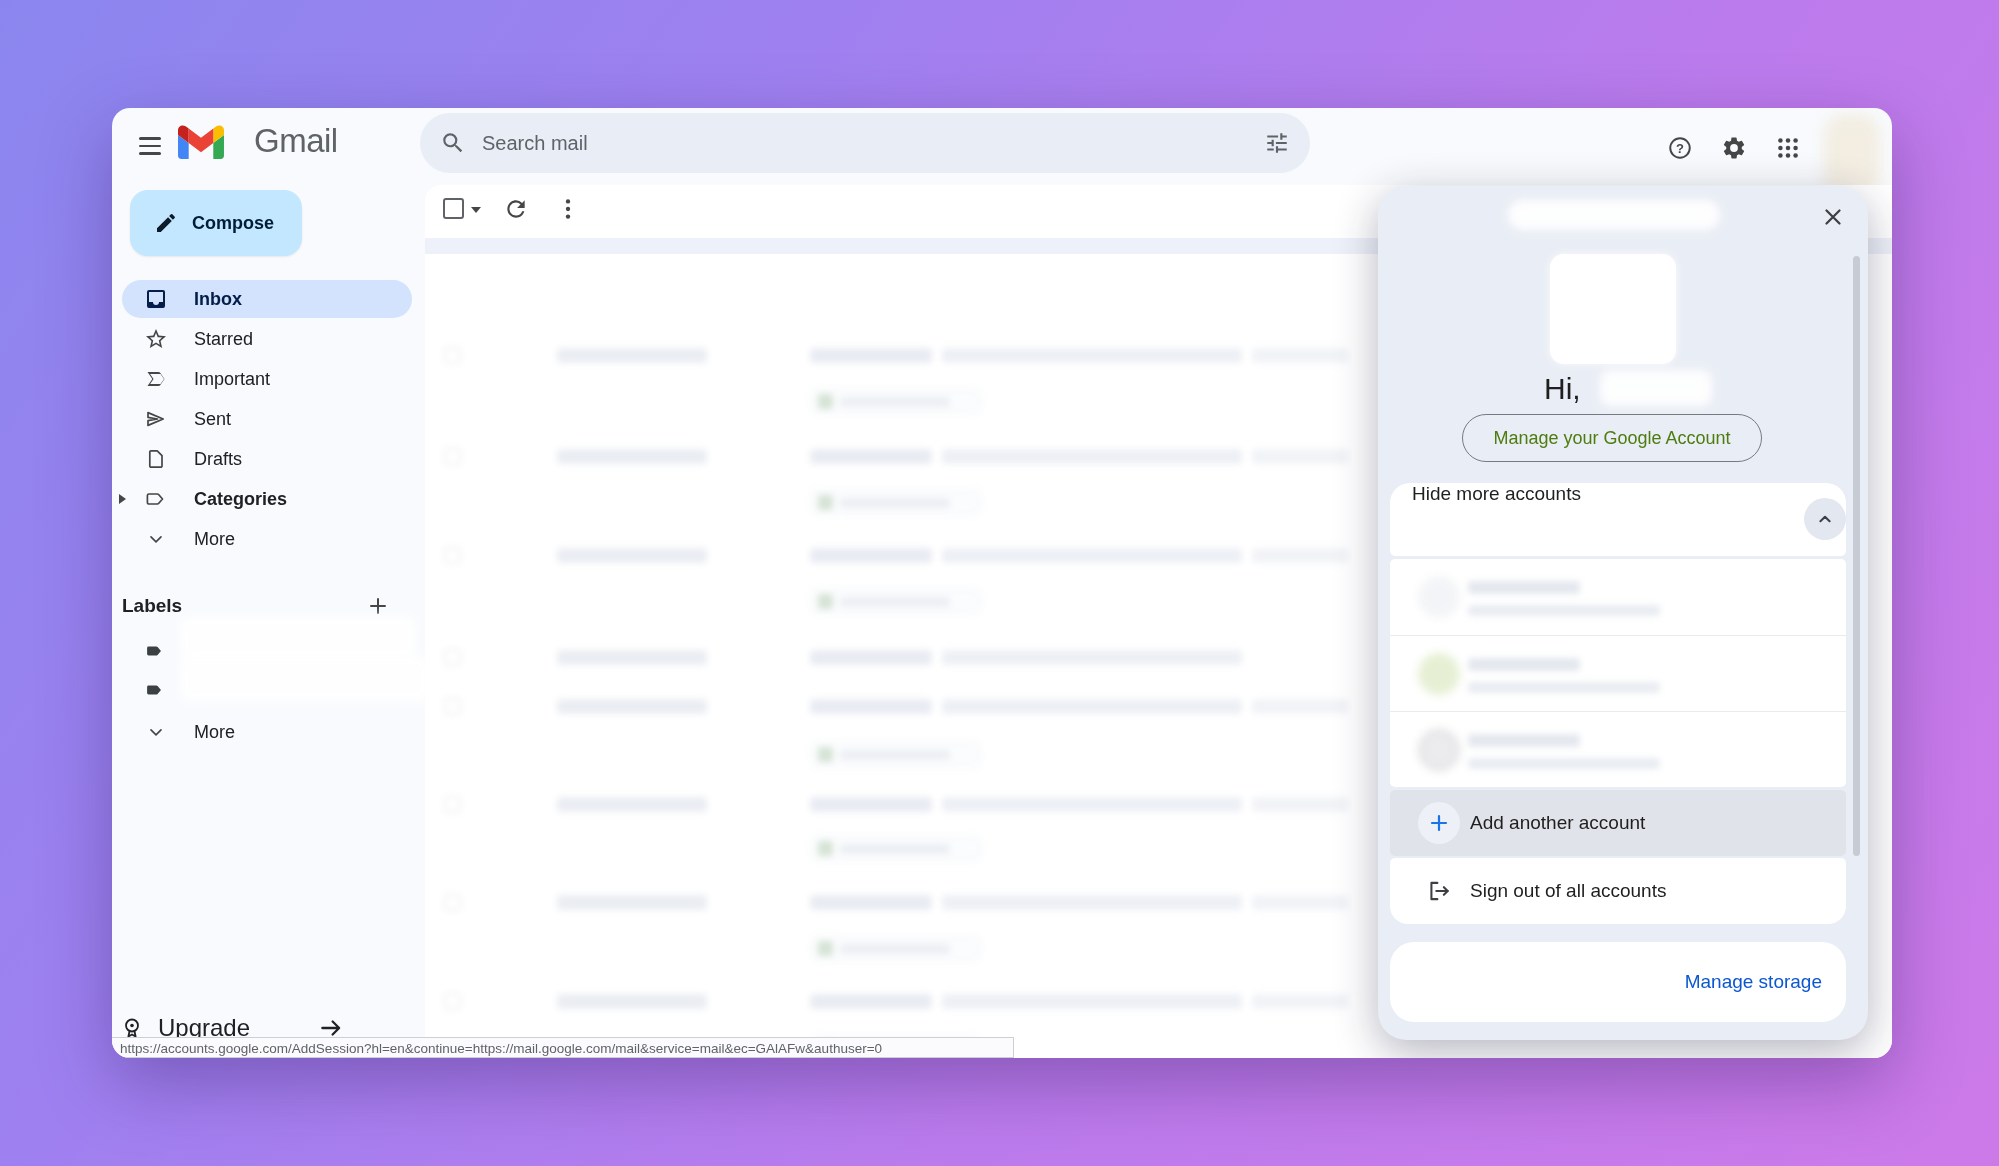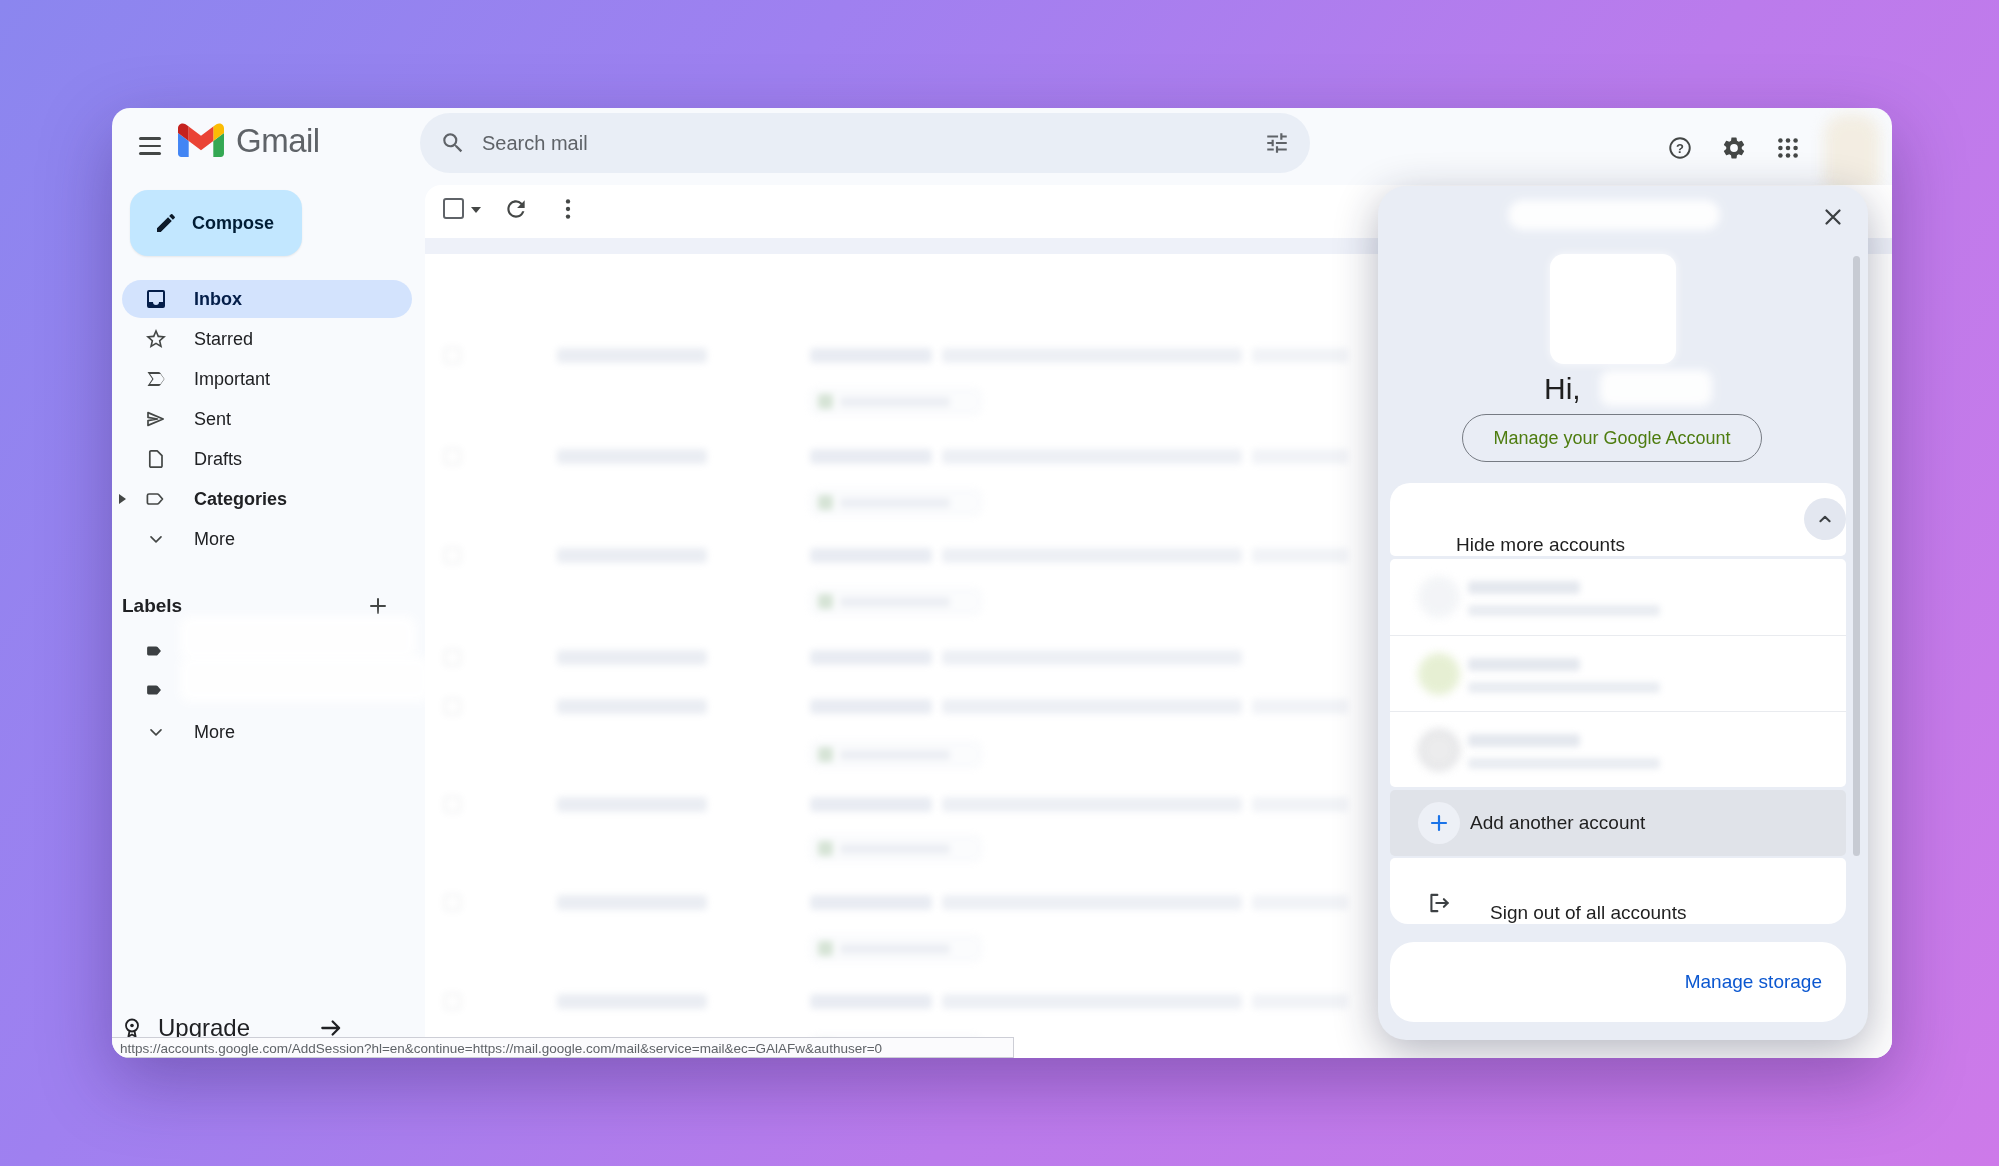--- a/index.html
+++ b/index.html
@@ -9,21 +9,21 @@
     background:linear-gradient(125deg,#8b86ef 0%,#9f80f0 30%,#bb7bec 62%,#cd7ae9 100%); }
   .window { position:absolute; left:112px; top:108px; width:1780px; height:950px;
     background:#f8fafd; border-radius:18px; overflow:hidden;
     box-shadow:0 24px 70px rgba(40,20,90,.35); }
 
   
   .hamburger { position:absolute; left:18px; top:18px; width:40px; height:40px;
     display:flex; flex-direction:column; justify-content:center; gap:5px; padding:0 9px;
     border-radius:50%; cursor:pointer; }
   .hamburger span { display:block; height:2.6px; background:#444746; border-radius:2px; }
-  .logo { position:absolute; left:66px; top:14px; display:flex; gap:12px; }
+  .logo { position:absolute; left:66px; top:14px; display:flex; align-items:center; gap:30px; }
   .logo svg { width:46px; height:35px; }
   .logo-text { font-size:33px; color:#5f6368; letter-spacing:-.5px; }
   .search { position:absolute; left:308px; top:5px; width:890px; height:60px;
     background:#e9eef6; border-radius:30px; display:flex; align-items:center; padding:0 20px; }
   .search svg { flex:0 0 auto; }
   .search input { flex:1; margin-left:16px; background:transparent; border:none; outline:none;
     font-size:20px; color:#202124; font-family:inherit; }
   .search input::placeholder { color:#5f6368; opacity:1; }
   .hicon { position:absolute; top:18px; width:44px; height:44px; border-radius:50%;
     display:flex; align-items:center; justify-content:center; cursor:pointer; }
@@ -92,37 +92,37 @@
   .greet .name { position:absolute; left:222px; top:0; width:112px; height:36px;
     background:#fff; border-radius:10px; filter:blur(5px); opacity:.95; }
   .manage-btn { position:absolute; left:84px; top:228px; width:300px; height:48px;
     border:1px solid #767b83; border-radius:24px; background:transparent;
     display:flex; align-items:center; justify-content:center; cursor:pointer;
     font-size:18px; color:#4d7c0f; font-weight:500; font-family:inherit; }
   .pscroll { position:absolute; left:475px; top:70px; width:7px; height:600px;
     background:#c7cbd3; border-radius:4px; }
   .pcard { position:absolute; left:12px; width:456px; background:#fff; }
   .card-hide { top:297px; height:73px; border-radius:20px 20px 5px 5px;
-    display:flex; align-items:flex-end; cursor:pointer;padding-left:44px; }
+    display:flex; align-items:flex-start; cursor:pointer; }
   .card-hide .hm { margin-left:22px; font-size:19px; color:#1f1f1f; }
   .chev-circle { position:absolute; left:414px; top:15px; width:42px; height:42px; border-radius:50%;
     background:#e3e7f0; display:flex; align-items:center; justify-content:center; cursor:pointer; }
   .card-accts { top:373px; height:228px; border-radius:5px; overflow:hidden; }
   .acct { position:relative; width:100%; height:76px; cursor:pointer; }
   .acct + .acct { border-top:1px solid #e9ebef; }
   .acct .aava { position:absolute; left:28px; top:17px; width:42px; height:42px; border-radius:50%;
     filter:blur(4px); opacity:.85; }
   .acct .abar1 { position:absolute; left:78px; top:22px; width:112px; height:13px; border-radius:4px;
     background:#cdd4e0; filter:blur(3px); opacity:.55; }
   .acct .abar2 { position:absolute; left:78px; top:46px; width:192px; height:11px; border-radius:4px;
     background:#d6dce6; filter:blur(3px); opacity:.55; }
   .row-add { top:604px; height:66px; background:#e0e3e9; border-radius:5px;
     display:flex; align-items:center; cursor:pointer; }
   .row-signout { top:672px; height:66px; background:#fff; border-radius:5px 5px 18px 18px;
-    display:flex; align-items:flex-end; cursor:pointer;gap:20px; }
+    display:flex; align-items:center; cursor:pointer; }
   .pic-circle { width:42px; height:42px; border-radius:50%; margin-left:28px; flex:0 0 auto;
     background:#edf0f6; display:flex; align-items:center; justify-content:center; }
   .rowlbl { margin-left:10px; font-size:19px; color:#1f1f1f; }
   .row-signout .soico { width:42px; height:42px; margin-left:28px; flex:0 0 auto;
     display:flex; align-items:center; justify-content:center; }
   .card-storage { top:756px; height:80px; border-radius:24px; display:flex;
     align-items:center; justify-content:flex-end; }
   .card-storage .st { margin-right:24px; font-size:19px; color:#0b57d0; font-weight:500; cursor:pointer; }
 
   

